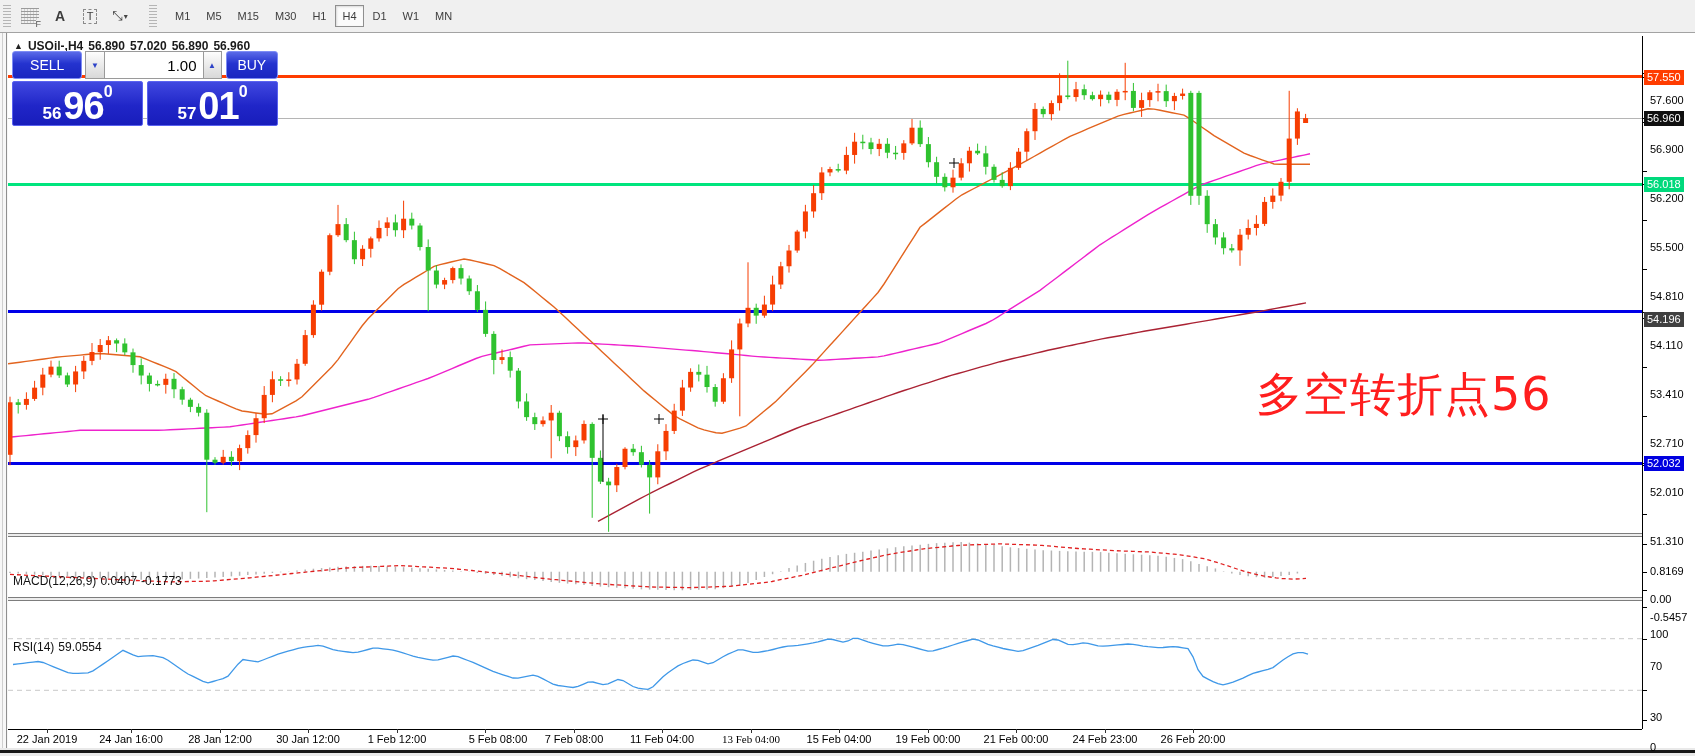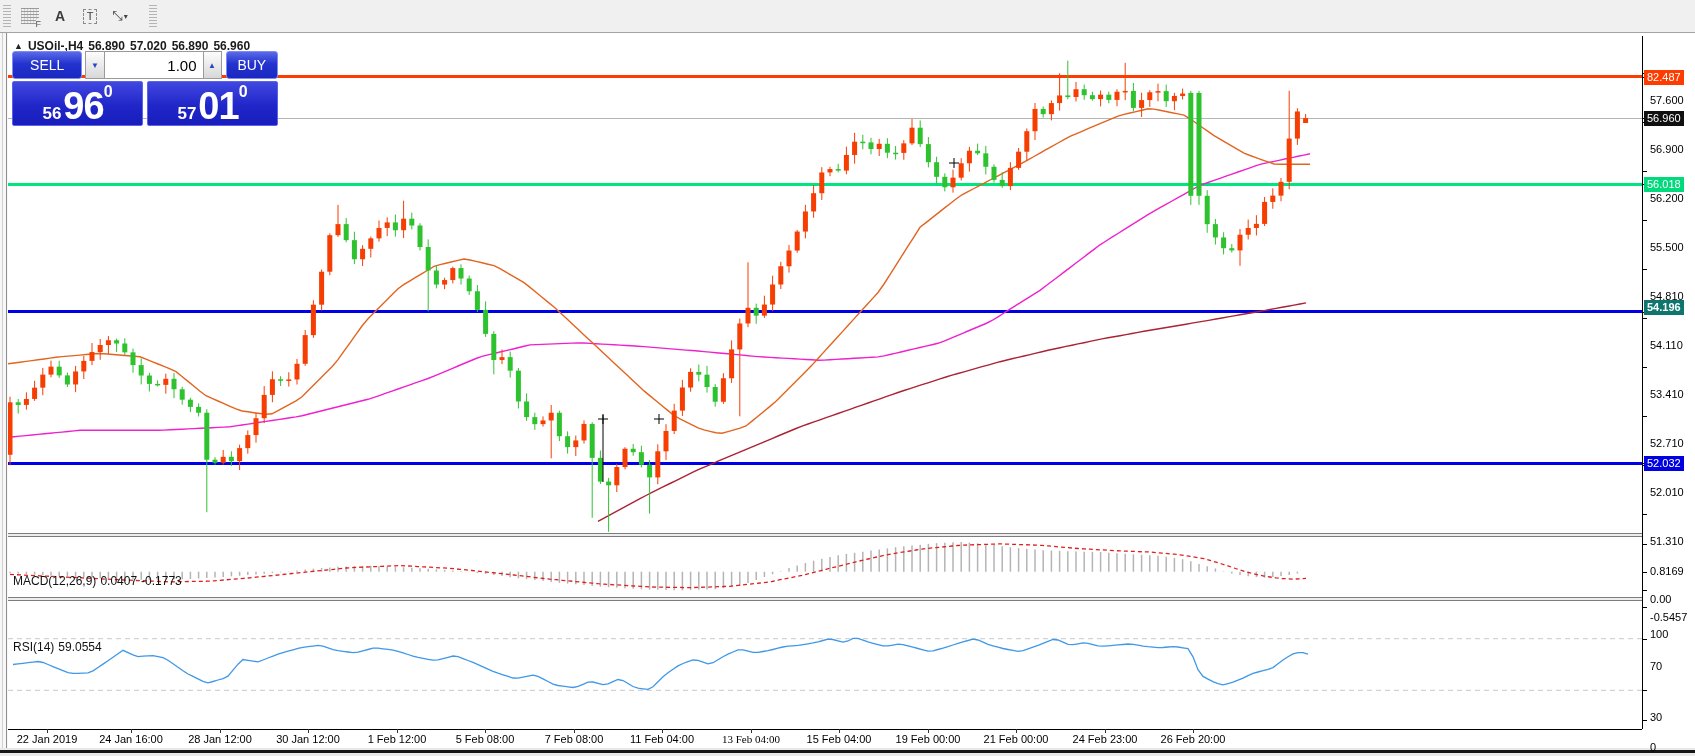--- a/index.html
+++ b/index.html
@@ -89,20 +89,31 @@
       <span class="icon-A">A</span>
     </div>
     <div class="toolbtn">
       <span class="icon-T">T</span>
     </div>
     <div class="toolbtn">
       <span class="icon-arrows">⤡</span>
       <span class="caret">▾</span>
     </div>
     <div class="grip" style="margin-left:14px;"></div>
+    <div class="tfbar" id="tfbar">
+        <div class="tfbtn">M1</div>
+        <div class="tfbtn">M5</div>
+        <div class="tfbtn">M15</div>
+        <div class="tfbtn">M30</div>
+        <div class="tfbtn">H1</div>
+        <div class="tfbtn active">H4</div>
+        <div class="tfbtn">D1</div>
+        <div class="tfbtn">W1</div>
+        <div class="tfbtn">MN</div>
+      </div>
   </div>
 
   <div class="left-gutter"></div>
   <div class="chart-top-border"></div>
   <div class="axis-vline"></div>
   <div class="shift-marker"></div>
 
   <div class="chart-header">
     <span class="tri">▲</span>
     <span>USOil-,H4</span>
@@ -665,27 +676,27 @@
       <div class="tick" style="top: 277.6px;">54.110</div>
       <div class="tickmark" style="top: 284.6px;"></div>
       <div class="tick" style="top: 326.6px;">53.410</div>
       <div class="tickmark" style="top: 333.6px;"></div>
       <div class="tick" style="top: 375.6px;">52.710</div>
       <div class="tickmark" style="top: 382.6px;"></div>
       <div class="tick" style="top: 424.6px;">52.010</div>
       <div class="tickmark" style="top: 431.6px;"></div>
       <div class="tick" style="top: 473.6px;">51.310</div>
       <div class="tickmark" style="top: 480.6px;"></div>
-      <div class="badge" style="top: 36.8px; background: rgb(255, 60, 0);">82.487</div>
+      <div class="badge" style="top: 36.8px; background: rgb(255, 60, 0);">57.550</div>
       <div class="tickmark" style="top: 43.8px;"></div>
       <div class="badge" style="top: 78.1px; background: rgb(16, 16, 16);">56.960</div>
       <div class="tickmark" style="top: 85.1px;"></div>
       <div class="badge" style="top: 144.04px; background: rgb(0, 217, 124);">56.018</div>
       <div class="tickmark" style="top: 151.04px;"></div>
-      <div class="badge" style="top: 267px; background: #0f766e; font-weight: bold;">54.196</div>
+      <div class="badge" style="top: 279px; background: #404040;">54.196</div>
       <div class="tickmark" style="top: 278.58px;"></div>
       <div class="badge" style="top: 423.06px; background: rgb(0, 0, 224);">52.032</div>
       <div class="tickmark" style="top: 430.06px;"></div>
       <div class="tick" style="top: 504.007px;">0.8169</div>
       <div class="tickmark" style="top: 511.007px;"></div>
       <div class="tick" style="top: 531.7px;">0.00</div>
       <div class="tickmark" style="top: 538.7px;"></div>
       <div class="tick" style="top: 550.199px;">-0.5457</div>
       <div class="tickmark" style="top: 557.199px;"></div>
       <div class="tick" style="top: 567px;">100</div>
@@ -702,35 +713,36 @@
       <div class="date-label" style="left: 39px;">22 Jan 2019</div>
       <div class="date-tick" style="left: 39px;"></div>
       <div class="date-label" style="left: 123px;">24 Jan 16:00</div>
       <div class="date-tick" style="left: 123px;"></div>
       <div class="date-label" style="left: 212px;">28 Jan 12:00</div>
       <div class="date-tick" style="left: 212px;"></div>
       <div class="date-label" style="left: 300px;">30 Jan 12:00</div>
       <div class="date-tick" style="left: 300px;"></div>
       <div class="date-label" style="left: 389px;">1 Feb 12:00</div>
       <div class="date-tick" style="left: 389px;"></div>
-      <div class="date-label" style="left: 477px;">5 Feb 08:00</div>
+      <div class="date-label" style="left: 490px;">5 Feb 08:00</div>
       <div class="date-tick" style="left: 477px;"></div>
       <div class="date-label" style="left: 566px;">7 Feb 08:00</div>
       <div class="date-tick" style="left: 566px;"></div>
       <div class="date-label" style="left: 654px;">11 Feb 04:00</div>
       <div class="date-tick" style="left: 654px;"></div>
       <div class="date-label" style="left: 743px; font-family: Liberation Serif, serif;">13 Feb 04:00</div>
       <div class="date-tick" style="left: 743px;"></div>
       <div class="date-label" style="left: 831px;">15 Feb 04:00</div>
       <div class="date-tick" style="left: 831px;"></div>
       <div class="date-label" style="left: 920px;">19 Feb 00:00</div>
       <div class="date-tick" style="left: 920px;"></div>
       <div class="date-label" style="left: 1008px;">21 Feb 00:00</div>
       <div class="date-tick" style="left: 1008px;"></div>
       <div class="date-label" style="left: 1097px;">24 Feb 23:00</div>
       <div class="date-tick" style="left: 1097px;"></div>
       <div class="date-label" style="left: 1185px;">26 Feb 20:00</div>
       <div class="date-tick" style="left: 1185px;"></div>
     </div>
 
+  <div class="annotation">多空转折点56</div>
 
   <div class="bottom-strip"></div>
 </div>
 
 </body></html>

